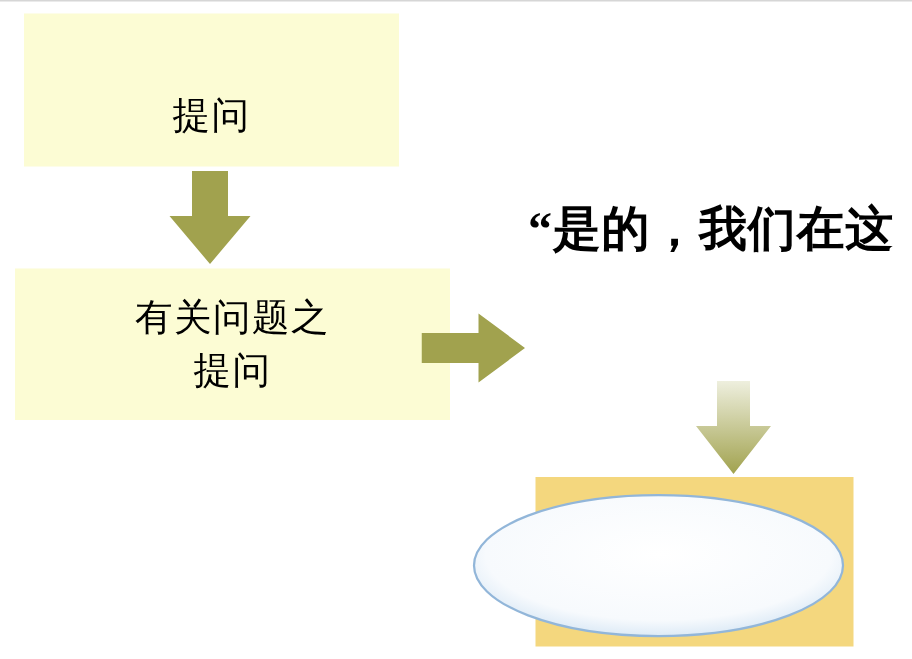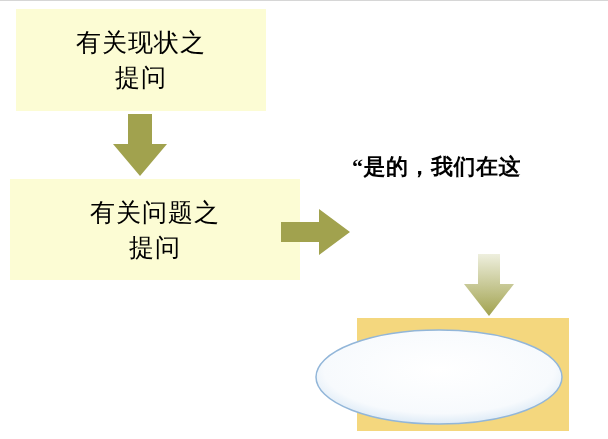--- a/index.html
+++ b/index.html
@@ -39,43 +39,42 @@
   }
   .arrow{position:absolute;display:block;}
   .arrow-down-1{left:112px;top:113px;width:56px;height:62px;}
   .arrow-right{left:281px;top:207px;width:70px;height:48px;}
   .arrow-down-2{left:463px;top:253px;width:52px;height:62px;}
   .arrow-down-1 polygon,
   .arrow-right polygon{fill:var(--arrow-olive);}
   .quote{
     position:absolute;
     left:352px;top:132px;width:252px;
-    font-size:22px;font-weight:bold;
+    font-size:32px;font-weight:bold;
     line-height:38px;
     letter-spacing:0.5px;
-    margin-top:15px;
   }
   .highlight-rect{
     position:absolute;
     left:357px;top:317px;width:212px;height:113px;
     background:var(--highlight-yellow);
   }
   .ellipse-svg{
     position:absolute;
     left:314px;top:327px;width:250px;height:98px;
   }
 </style>
 </head>
 <body>
 
 <div class="canvas">
 
   <div class="box box-1">
     <div class="box-text">
-      <span>有关现状之</span><br>
+      <br>
       <span>提问</span>
     </div>
   </div>
 
   <svg class="arrow arrow-down-1" viewBox="0 0 56 62" preserveAspectRatio="none" aria-hidden="true">
     <polygon points="16,0 40,0 40,30 55,30 28,62 1,30 16,30"></polygon>
   </svg>
 
   <div class="box box-2">
     <div class="box-text">

